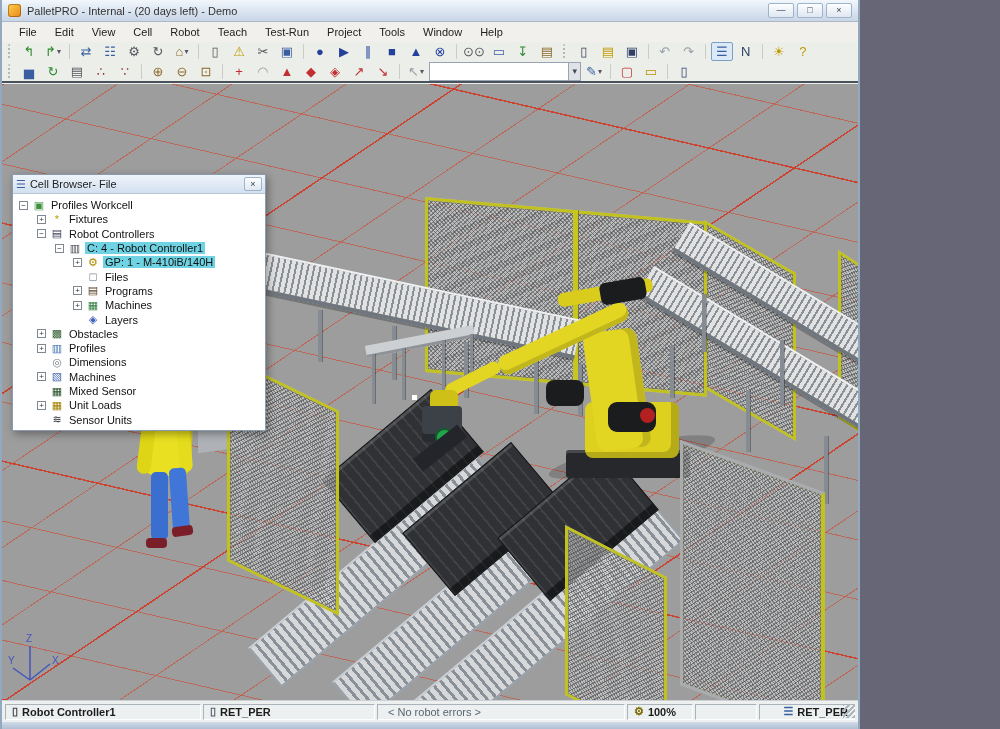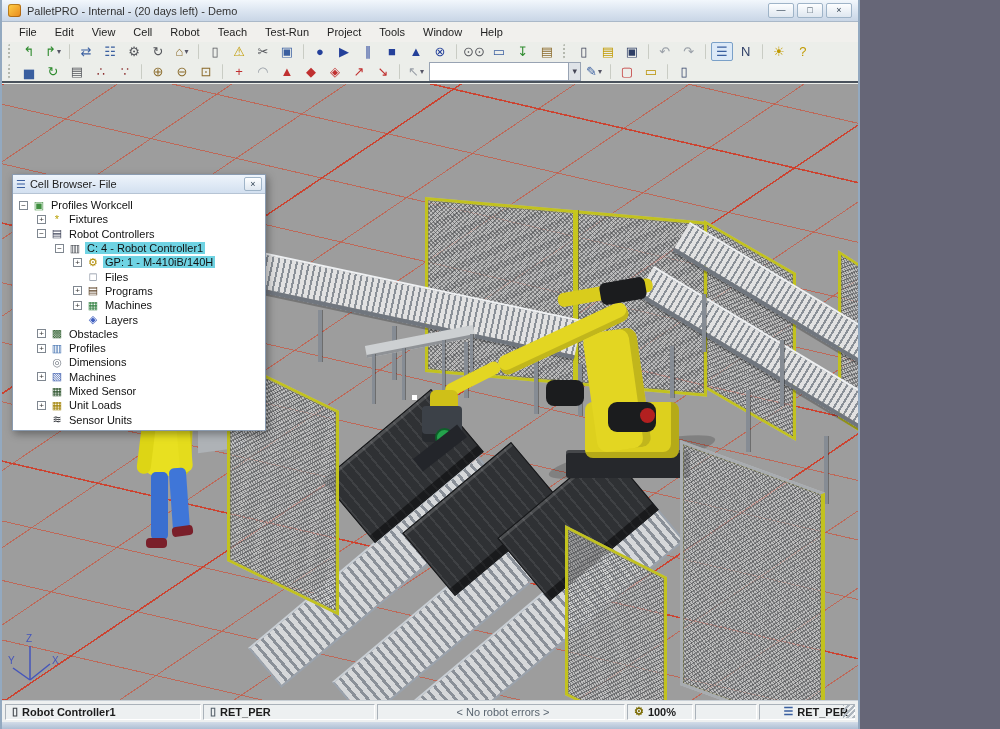--- a/index.html
+++ b/index.html
@@ -80,21 +80,21 @@
   .exp:empty{visibility:hidden;}
   .ticon{font-style:normal;font-size:11px;width:14px;text-align:center;margin-right:3px;flex:0 0 auto;}
   .tlabel{font-size:11px;color:#111;padding:0 2px;white-space:nowrap;}
   .trow[data-hl="1"] .tlabel{background:#6fd3e3;}
   
   .statusbar{position:absolute;left:0;right:0;top:700px;height:22px;background:#eef0f0;border-top:1px solid #c9d0d6;
     display:flex;align-items:center;padding:0 2px;box-sizing:border-box;}
   .seg{display:flex;align-items:center;gap:4px;padding:0 6px;height:16px;margin:0 1px;
     border:1px solid #aab2ba;border-right-color:#fff;border-bottom-color:#fff;background:#edf0f1;
     font-size:11px;font-weight:bold;color:#1c1c1c;box-sizing:border-box;white-space:nowrap;overflow:hidden;}
-  .seg[data-muted="1"]{font-weight:normal;color:#5a6570;justify-content:center;}
+  .seg[data-muted="1"]{font-weight:normal;color:#5a6570;}
   .seg .sicon{font-style:normal;font-size:11px;}
   .seg[data-name="status-controller"]{width:196px;}
   .seg[data-name="status-pendant-mode"]{width:172px;}
   .seg[data-name="status-robot-errors"]{width:248px;}
   .seg[data-name="status-speed"]{width:66px;}
   .seg[data-name="status-spare"]{flex:1;}
   .seg[data-name="status-pendant-right"]{width:96px;justify-content:flex-end;}
   .grip-corner{width:12px;height:14px;margin-left:2px;
     background:repeating-linear-gradient(135deg,#aeb6be 0 2px,transparent 2px 4px);}
   .bottom-edge{position:absolute;left:0;right:0;top:722px;height:7px;background:linear-gradient(#d3dce8,#aebfd4);}

